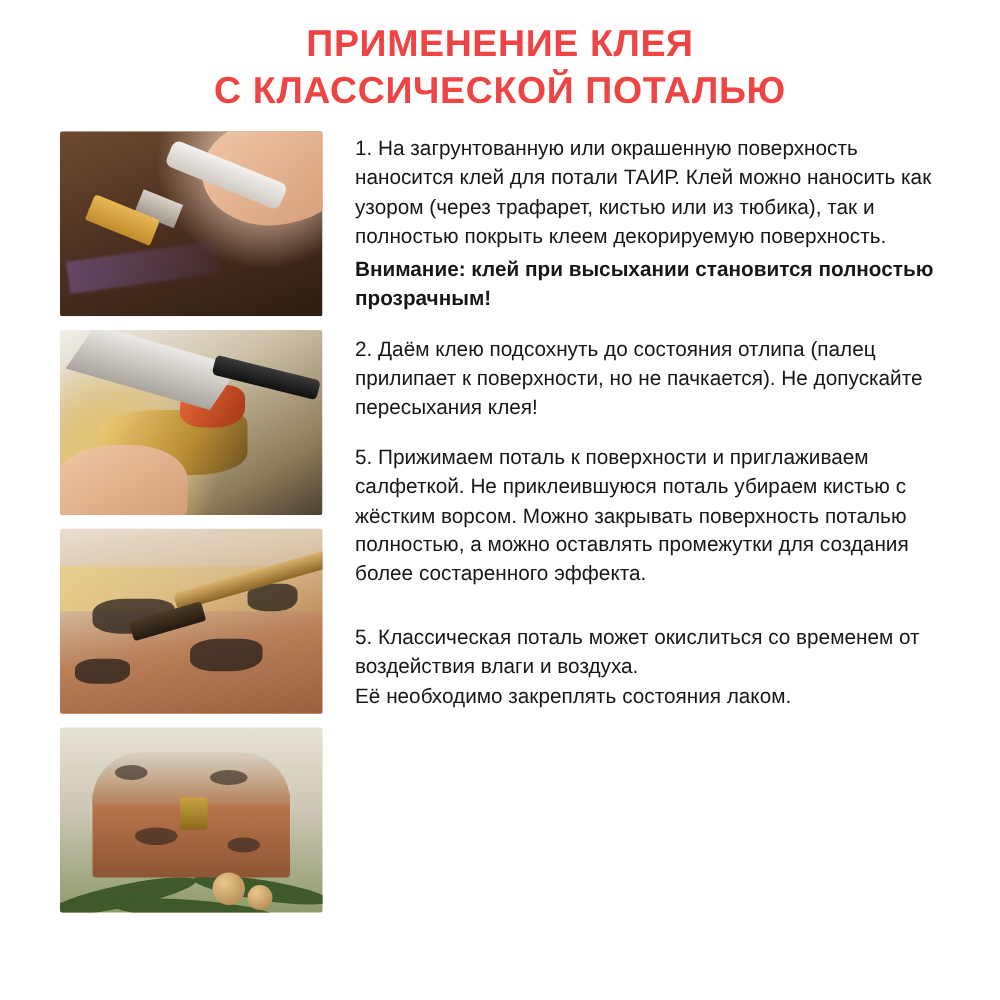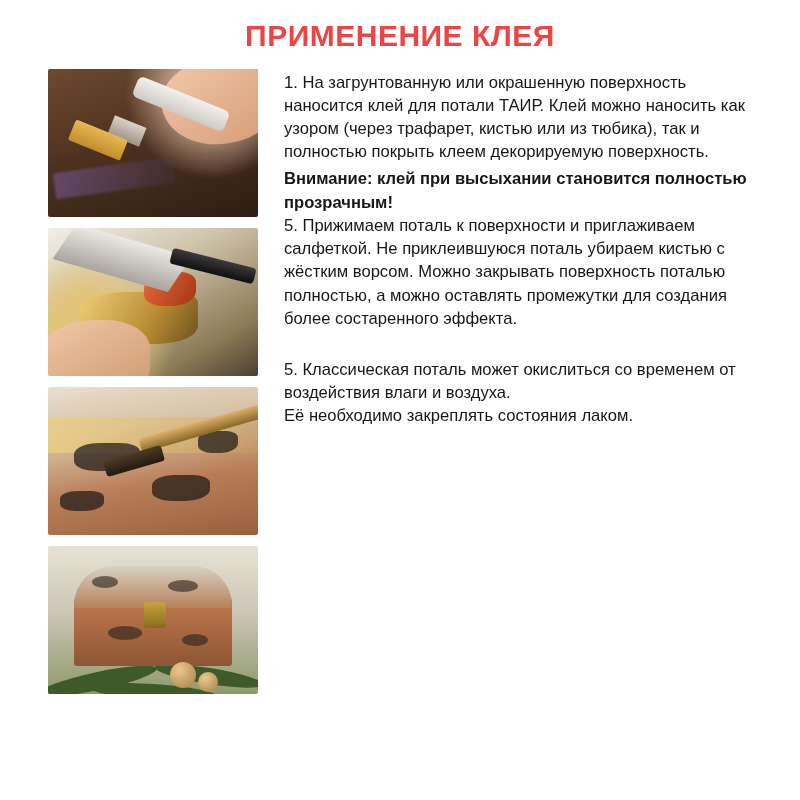--- a/index.html
+++ b/index.html
@@ -267,31 +267,32 @@
     line-height: 1.40;
     margin: 0 0 17px 0;
     color: #171717;
   }
   .para.tight {
     margin-bottom: 0;
   }
   .para.bold {
     font-weight: bold;
     margin-top: 4px;
-    margin-bottom: 0;
+    margin-bottom: 17px;
   }
   .gap-sm { margin-bottom: 15px; margin-top: 28px; }
 </style>
 </head>
 <body>
 
 <div class="page">
 
   <div class="title-block">
     <div class="title-line">ПРИМЕНЕНИЕ КЛЕЯ</div>
+    <div class="title-line">С КЛАССИЧЕСКОЙ ПОТАЛЬЮ</div>
   </div>
 
   <div class="content">
 
     <div class="photos">
 
       <div class="photo photo-1">
         <div class="smear"></div>
         <div class="hand"></div>
         <div class="brush-handle"></div>
@@ -332,20 +333,21 @@
         <div class="ball b2"></div>
       </div>
 
     </div>
 
     <div class="text-col">
 
       <p class="para tight">1. На загрунтованную или окрашенную поверхность наносится клей для потали ТАИР. Клей можно наносить как узором (через трафарет, кистью или из тюбика), так и полностью покрыть клеем декорируемую поверхность.</p>
       <p class="para bold">Внимание: клей при высыхании становится полностью прозрачным!</p>
 
+      <p class="para">2. Даём клею подсохнуть до состояния отлипа (палец прилипает к поверхности, но не пачкается). Не допускайте пересыхания клея!</p>
 
 
       <p class="para">5. Прижимаем поталь к поверхности и приглаживаем салфеткой. Не приклеившуюся поталь убираем кистью с жёстким ворсом. Можно закрывать поверхность поталью полностью, а можно оставлять промежутки для создания более состаренного эффекта.</p>
 
       <p class="para tight gap-sm">5. Классическая поталь может окислиться со временем от воздействия влаги и воздуха.</p>
       <p class="para tight">Её необходимо закреплять состояния лаком.</p>
 
     </div>
 
   </div>

